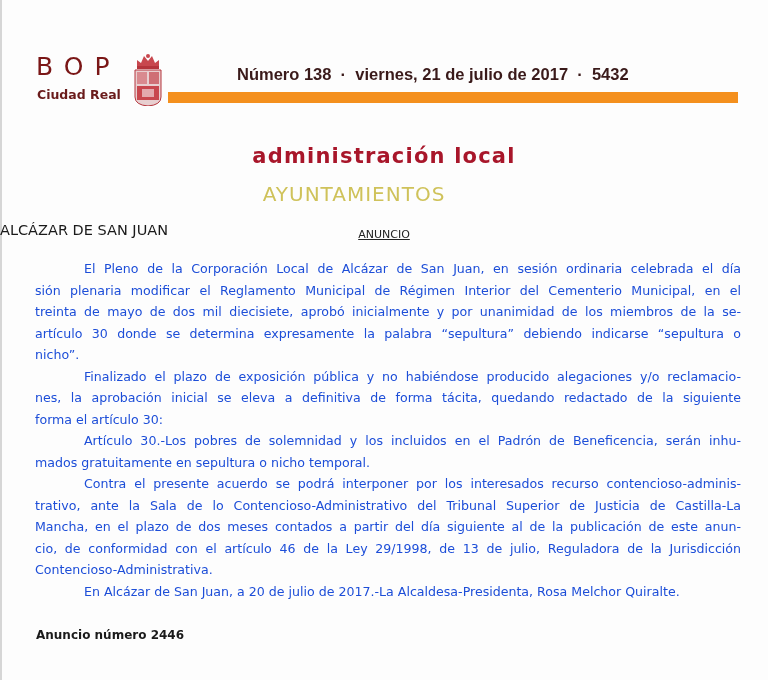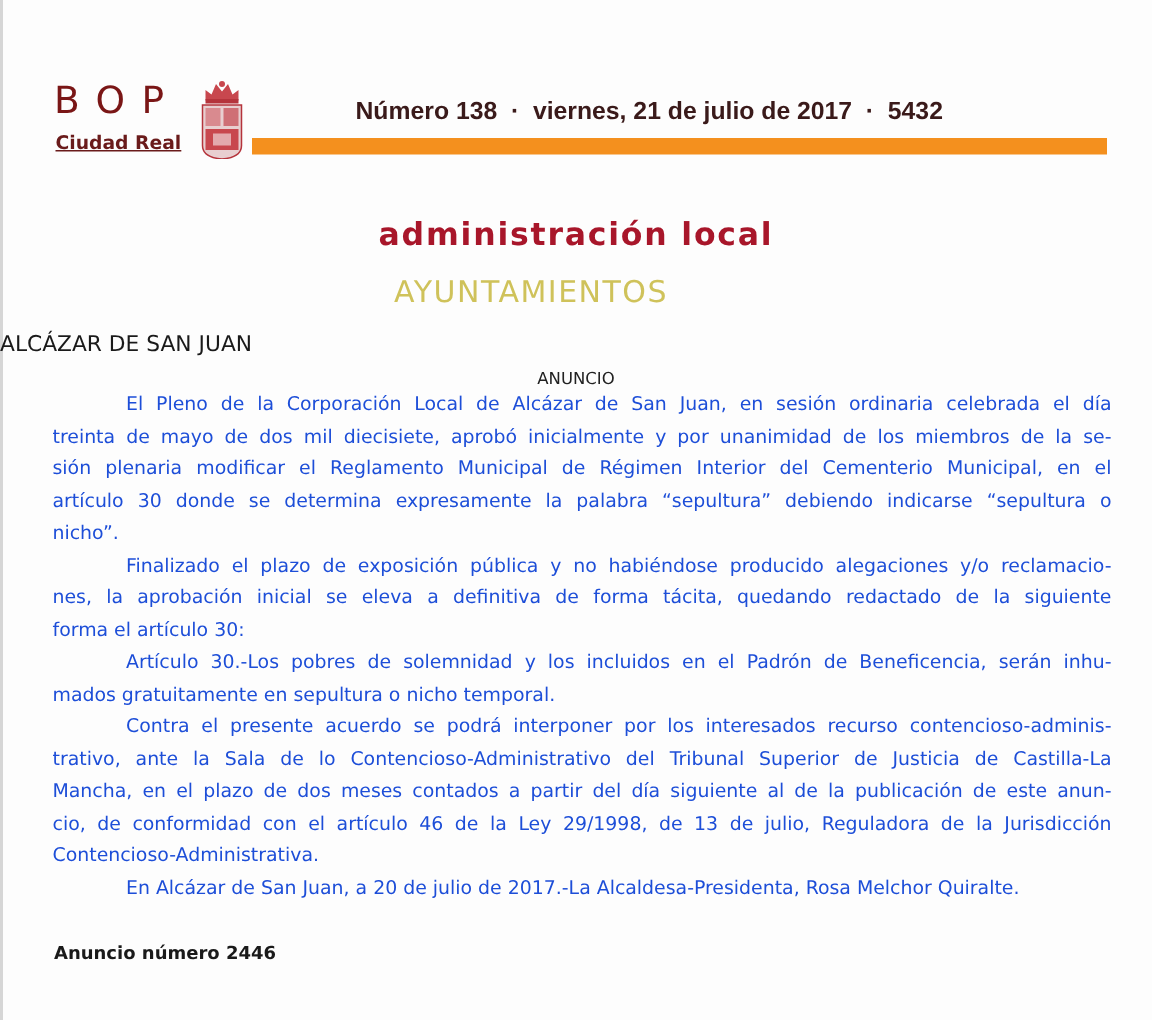--- a/index.html
+++ b/index.html
@@ -21,21 +21,20 @@
       font-family: "DejaVu Sans", sans-serif;
       font-weight: normal; font-size: 25px; letter-spacing: 11px;
       color: #7a1616;
       line-height: 1;
     }
     .bop-sub {
       position: absolute; left: 37px; top: 87px;
       font-family: "DejaVu Sans", sans-serif;
       font-weight: bold; font-size: 12.5px;
       color: #6a1b1b;
-      text-decoration: underline;
     }
     .crest {
       position: absolute; left: 133px; top: 53px; width: 30px; height: 53px;
     }
     .issue-line {
       position: absolute; left: 237px; top: 65px;
       font-family: "Liberation Sans", sans-serif;
       font-weight: bold; font-size: 16.5px;
       color: #3a1a1a;
       white-space: pre;
@@ -59,25 +58,26 @@
       font-size: 20px; letter-spacing: 1px;
       color: #cfc25a;
     }
     .entity {
       position: absolute; left: 0; width: 768px; top: 222px;
       font-family: "DejaVu Sans", sans-serif;
       font-size: 14.5px;
       color: #1a1a1a;
     }
     .doc-type {
-      position: absolute; left: 0; width: 768px; top: 246px;
+      position: absolute; left: 0; width: 768px; top: 228px;
       text-align: center;
       font-family: "DejaVu Sans", sans-serif;
       font-size: 11px;
       color: #222;
+      text-decoration: underline;
     }
     
     .body {
       position: absolute; left: 35px; top: 258px; width: 706px;
       font-family: "DejaVu Sans", sans-serif;
       font-size: 12.6px;
       line-height: 21.5px;
       color: #1d4ed8;
     }
     .line { display: block; white-space: nowrap; text-align: justify; text-align-last: justify; }
@@ -115,22 +115,22 @@
 </header>
 
 <section>
   <div class="section-title">administración local</div>
   <div class="section-sub">AYUNTAMIENTOS</div>
   <div class="entity">ALCÁZAR DE SAN JUAN</div>
   <div class="doc-type">ANUNCIO</div>
 
   <div class="body">
     <span class="line indent">El Pleno de la Corporación Local de Alcázar de San Juan, en sesión ordinaria celebrada el día</span>
+    <span class="line">sión plenaria modificar el Reglamento Municipal de Régimen Interior del Cementerio Municipal, en el</span>
     <span class="line">treinta de mayo de dos mil diecisiete, aprobó inicialmente y por unanimidad de los miembros de la se-</span>
-    <span class="line">sión plenaria modificar el Reglamento Municipal de Régimen Interior del Cementerio Municipal, en el</span>
     <span class="line">artículo 30 donde se determina expresamente la palabra “sepultura” debiendo indicarse “sepultura o</span>
     <span class="line last">nicho”.</span>
     <span class="line indent">Finalizado el plazo de exposición pública y no habiéndose producido alegaciones y/o reclamacio-</span>
     <span class="line">nes, la aprobación inicial se eleva a definitiva de forma tácita, quedando redactado de la siguiente</span>
     <span class="line last">forma el artículo 30:</span>
     <span class="line indent">Artículo 30.-Los pobres de solemnidad y los incluidos en el Padrón de Beneficencia, serán inhu-</span>
     <span class="line last">mados gratuitamente en  sepultura o nicho temporal.</span>
     <span class="line indent">Contra el presente acuerdo se podrá interponer por los interesados recurso contencioso-adminis-</span>
     <span class="line">trativo, ante la Sala de lo Contencioso-Administrativo del Tribunal Superior de Justicia de Castilla-La</span>
     <span class="line">Mancha, en el plazo de dos meses contados a partir del día siguiente al de la publicación de este anun-</span>

